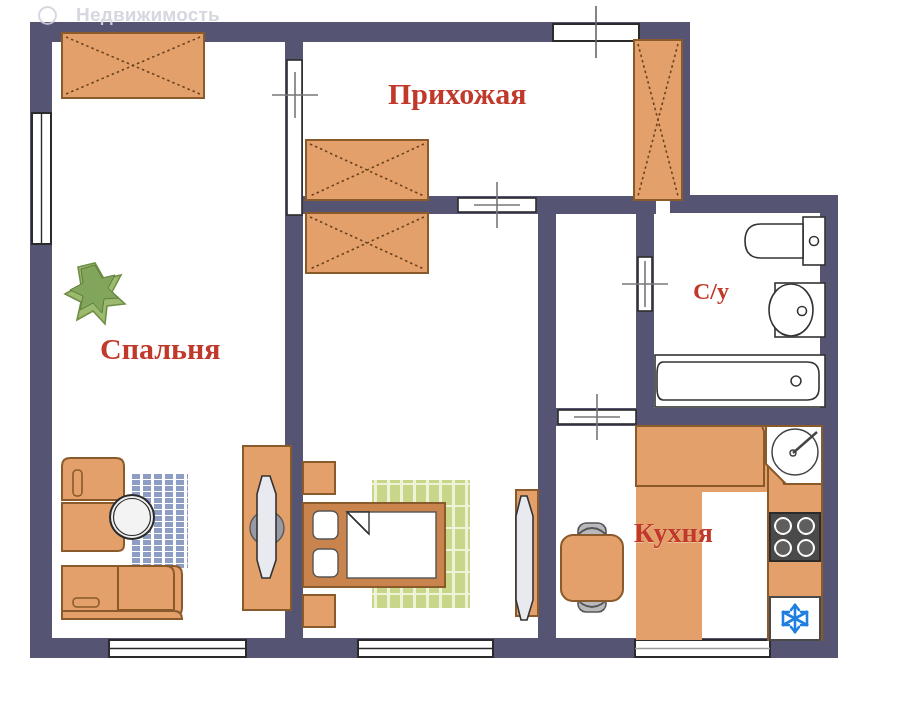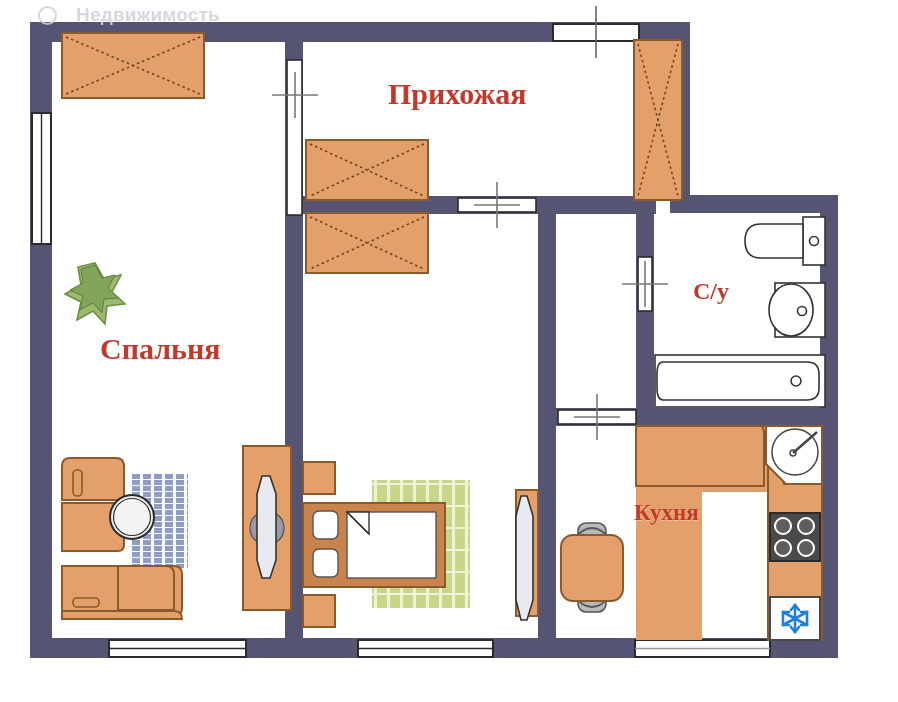--- a/index.html
+++ b/index.html
@@ -274,20 +274,20 @@
           <path d="M572,594 q20,26 40,0" fill="none" stroke="#555" stroke-width="1.8"></path>
         </g>
         <rect x="561" y="535" width="62" height="66" rx="12" fill="#e3a06a" stroke="#8a5a2b" stroke-width="2"></rect>
       </g>
     </g>
   </svg>
 
   <div class="rlabel" style="left:100px;top:332px;font-size:30px;">Спальня</div>
   <div class="rlabel" style="left:388px;top:77px;font-size:30px;">Прихожая</div>
   <div class="rlabel" style="left:693px;top:278px;font-size:24px;">С/у</div>
-  <div class="rlabel" style="left:634px;top:500px;font-size:23px;">Кухня</div>
+  <div class="rlabel" style="left:634px;top:517px;font-size:28px;">Кухня</div>
 
   <div class="wm">
     <div class="wm-logo"></div>
     <div class="wm-text">Недвижимость</div>
   </div>
 
 </div>
 
 </body></html>

